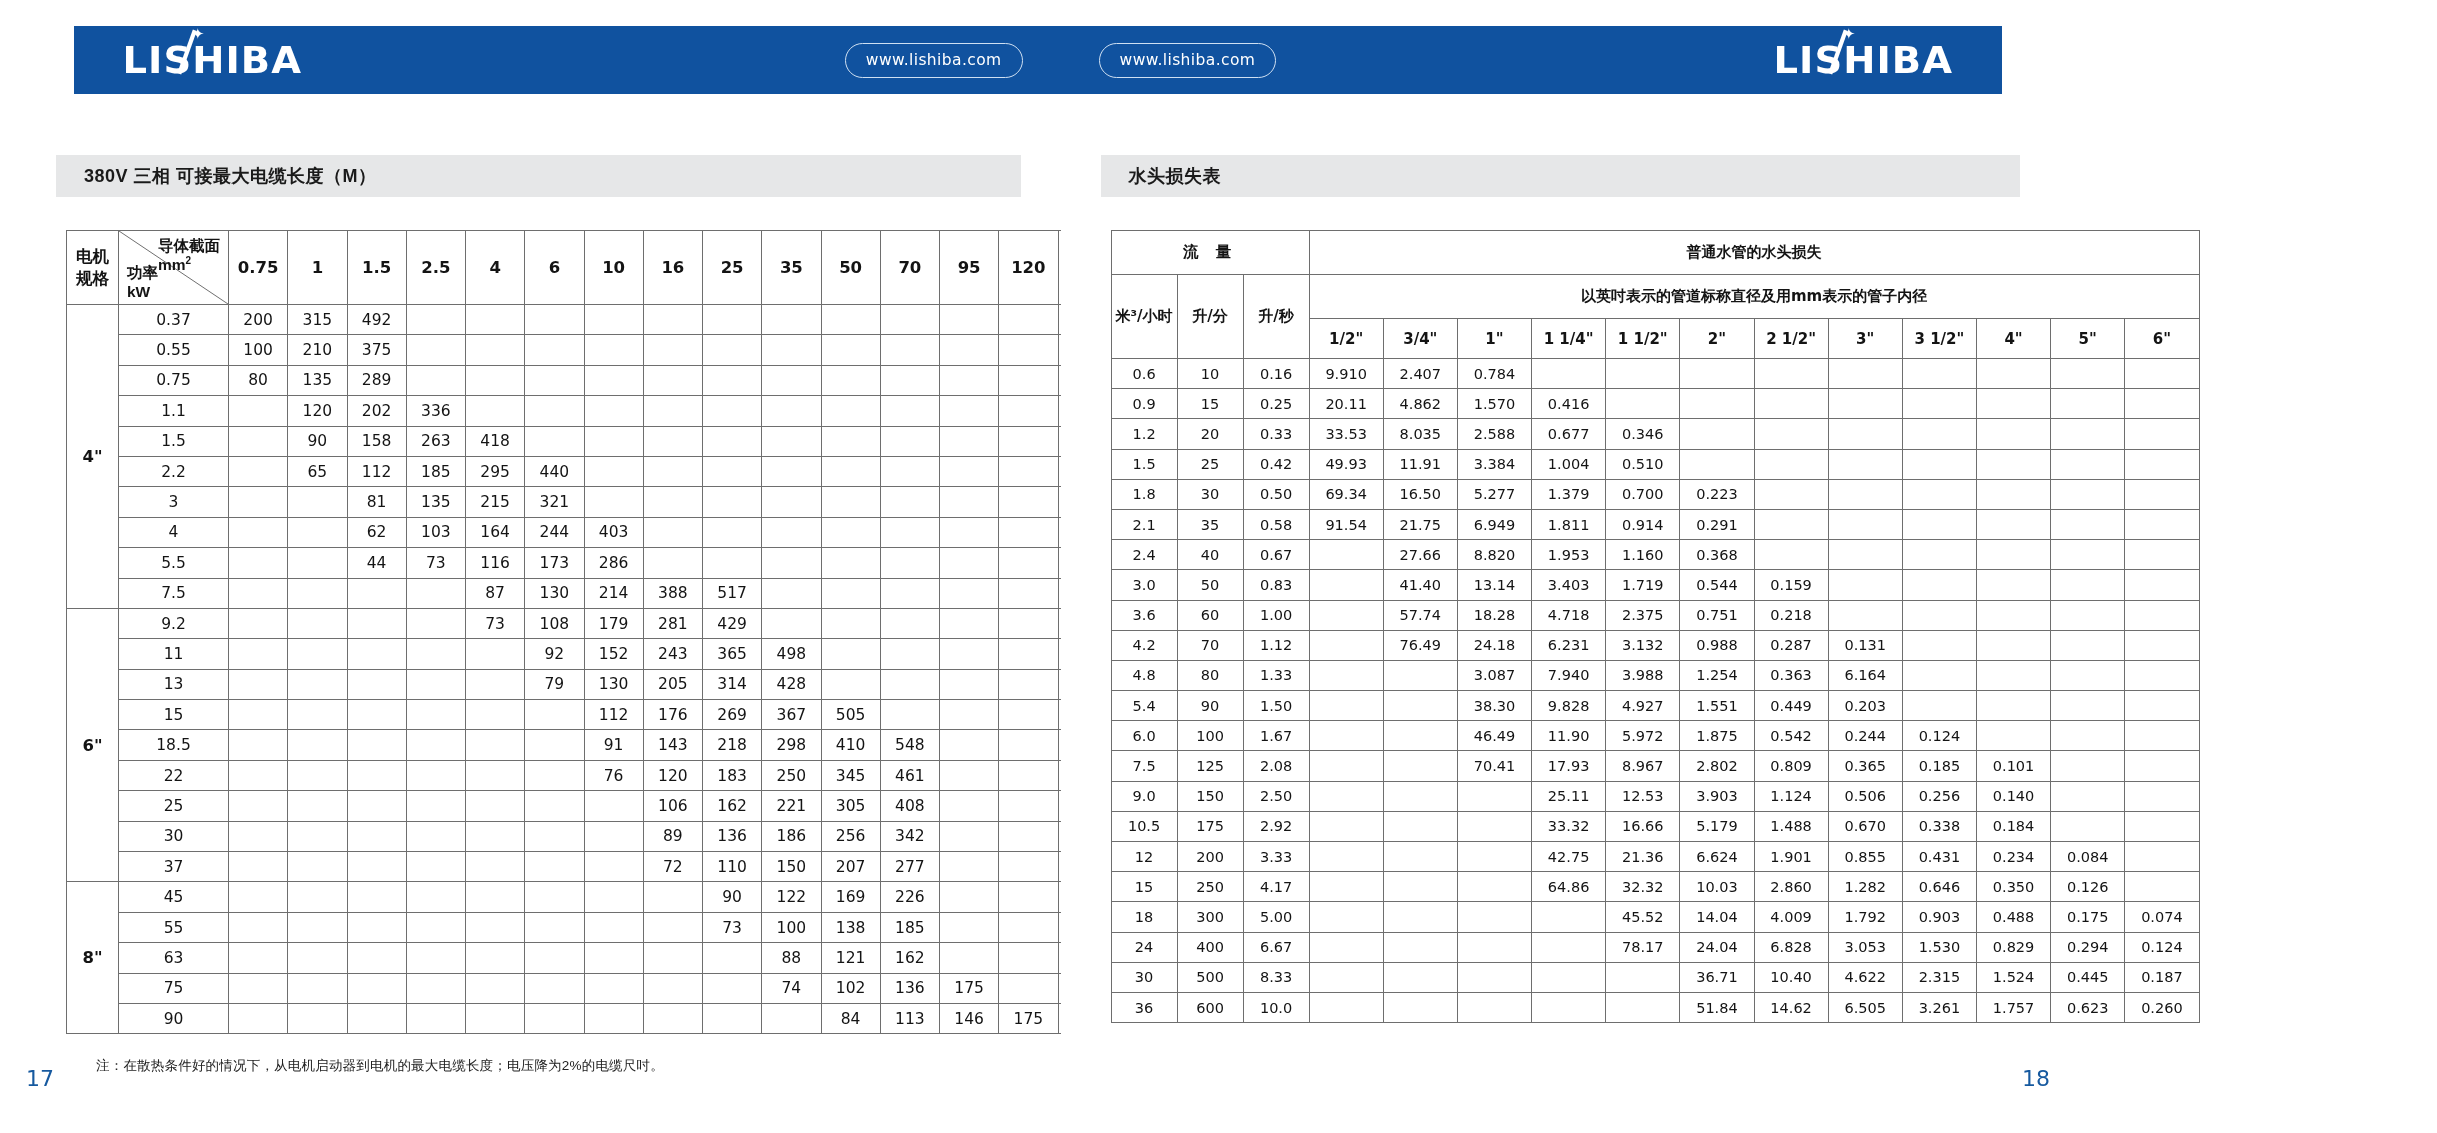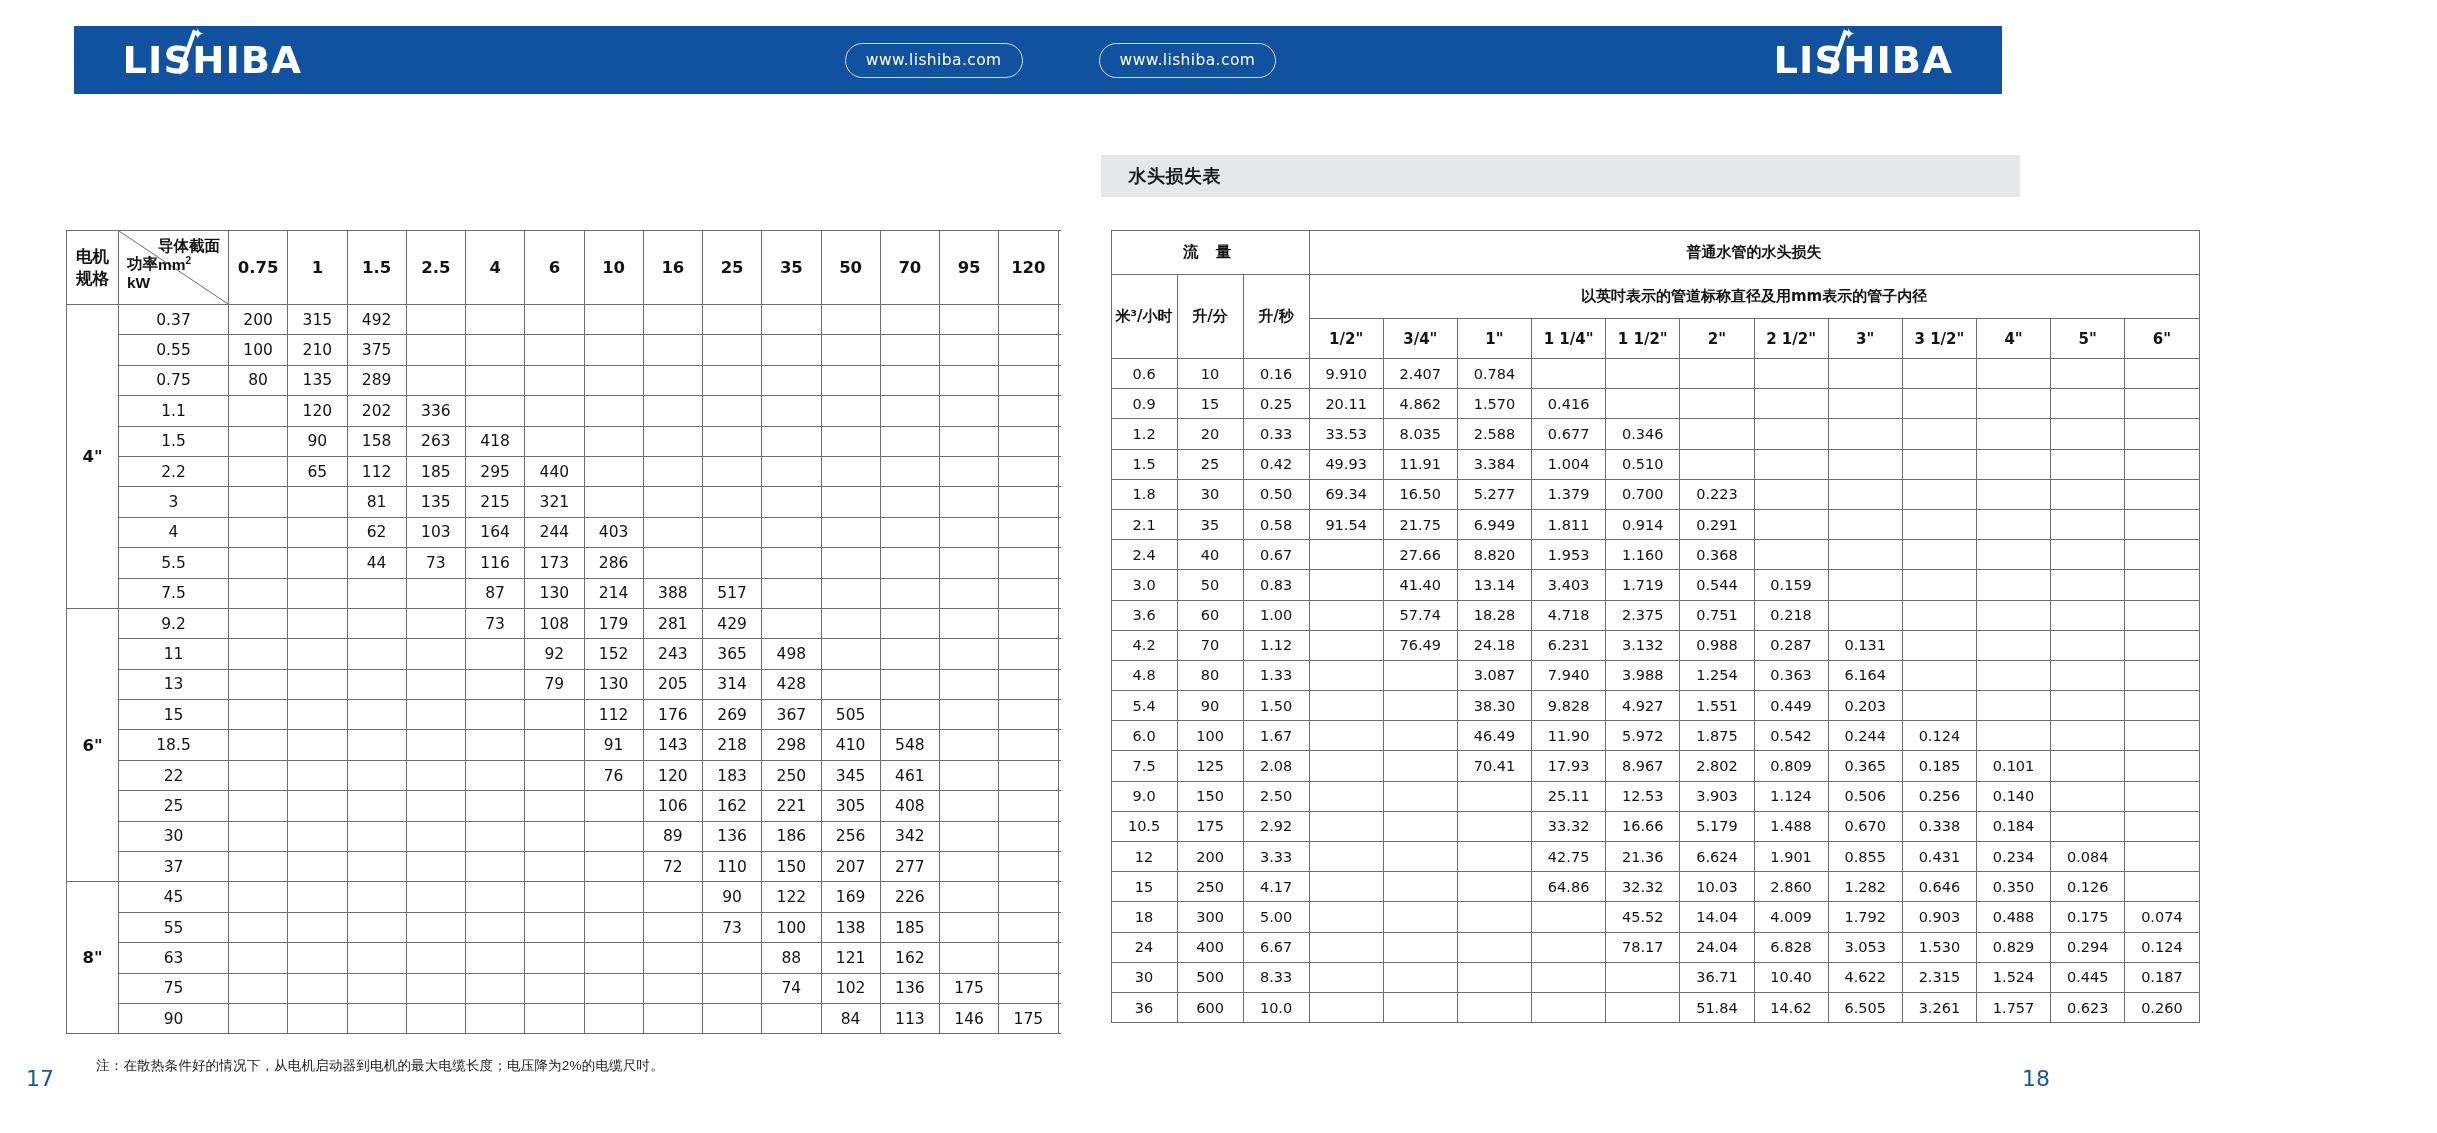--- a/index.html
+++ b/index.html
@@ -84,21 +84,21 @@
     position: absolute; left: 0; top: 0; width: 100%; height: 100%;
     overflow: hidden;
   }
   .diag .dg-line svg { width: 100%; height: 100%; display: block; }
   .diag .dg-top {
     position: absolute; right: 8px; top: 6px;
     font-size: 15.5px; line-height: 1.18; text-align: left; font-weight: 700;
     font-family: Liberation Sans, sans-serif;
   }
   .diag .dg-bot {
-    position: absolute; left: 8px; bottom: 12px;
+    position: absolute; left: 8px; bottom: 3px;
     font-size: 15.5px; line-height: 1.18; text-align: left; font-weight: 700;
     font-family: "Liberation Sans", sans-serif;
   }
   .diag sup { font-size: 10px; vertical-align: super; }
   .cjk { font-family: "Liberation Sans", "DejaVu Sans", sans-serif; }
 
   
   #head-loss-table {
     position: absolute; left: 50px; top: 230px;
     width: 1088px;
@@ -132,20 +132,21 @@
 
     <div class="hdr hdr-left">
       <div class="logo">
         <span>LISHIBA</span>
         <span class="slash"></span>
         <span class="star">✦</span>
       </div>
       <div class="pill">www.lishiba.com</div>
     </div>
 
+    <div class="sec-title sec-title-left cjk">380V 三相  可接最大电缆长度（M）</div>
 
     <table class="tbl" id="cable-table">
       <colgroup id="cable-cols">
           <col style="width: 52px;">
           <col style="width: 110px;">
           <col style="width: 59.25px;">
           <col style="width: 59.25px;">
           <col style="width: 59.25px;">
           <col style="width: 59.25px;">
           <col style="width: 59.25px;">

